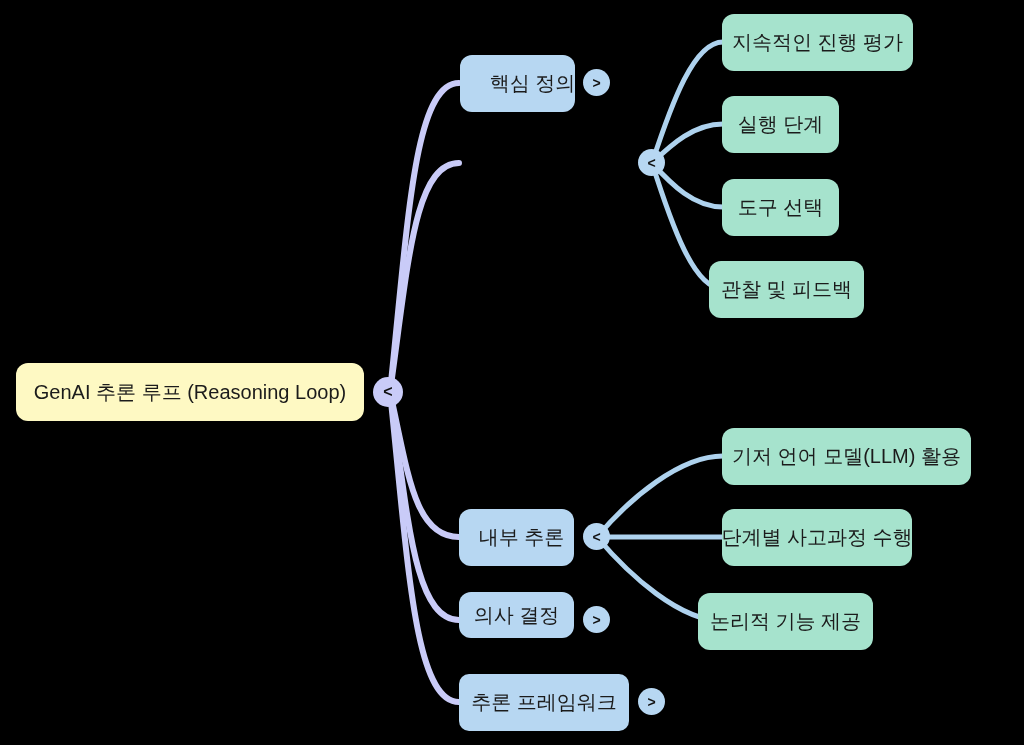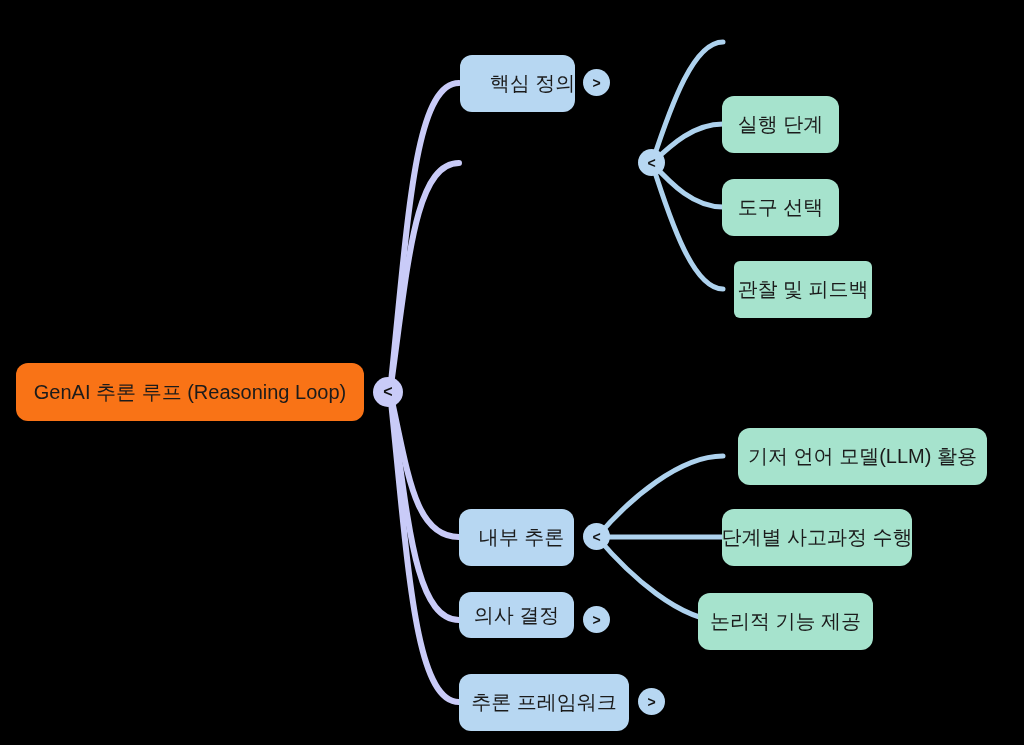--- a/index.html
+++ b/index.html
@@ -28,21 +28,21 @@
     align-items: center;
     justify-content: center;
     border-radius: 12px;
     color: #1b1b1b;
     font-size: 20px;
     font-weight: 500;
     white-space: nowrap;
     box-sizing: border-box;
     padding: 0 10px;
   }
-  .node-root { background: #f97316; }
+  .node-root { background: #fef9c3; }
   .node-branch { background: #b7d7f2; }
   .node-leaf { background: #a6e3cd; }
   .toggle {
     position: absolute;
     display: flex;
     align-items: center;
     justify-content: center;
     border-radius: 50%;
     color: #111111;
     font-weight: 700;
@@ -109,38 +109,41 @@
     <span class="lbl">&lt;</span>
   </div>
 
   <div class="node node-branch" style="left:459px; top:592px; width:115px; height:46px;">
     <span class="lbl">의사 결정</span>
   </div>
   <div class="toggle toggle-branch" style="left:583px; top:606px;">
     <span class="lbl">&gt;</span>
   </div>
 
-  <div class="node node-branch" style="left:459px; top:674px; width:170px; height:57px;">
+  <div class="node node-branch" style="left:459px; top:674px; width:170px; height:57px;border-radius:10px;">
     <span class="lbl">추론 프레임워크</span>
   </div>
   <div class="toggle toggle-branch" style="left:638px; top:688px;">
     <span class="lbl">&gt;</span>
   </div>
 
+  <div class="node node-leaf" style="left:722px; top:14px; width:191px; height:57px;">
+    <span class="lbl">지속적인 진행 평가</span>
+  </div>
   <div class="node node-leaf" style="left:722px; top:96px; width:117px; height:57px;">
     <span class="lbl">실행 단계</span>
   </div>
   <div class="node node-leaf" style="left:722px; top:179px; width:117px; height:57px;">
     <span class="lbl">도구 선택</span>
   </div>
-  <div class="node node-leaf" style="left:734px; top:261px; width:138px; height:57px;border-radius:6px;">
+  <div class="node node-leaf" style="left:709px; top:261px; width:155px; height:57px;">
     <span class="lbl">관찰 및 피드백</span>
   </div>
 
-  <div class="node node-leaf" style="left:722px; top:428px; width:249px; height:57px;margin-left:16px;">
+  <div class="node node-leaf" style="left:722px; top:428px; width:249px; height:57px;">
     <span class="lbl">기저 언어 모델(LLM) 활용</span>
   </div>
   <div class="node node-leaf" style="left:722px; top:509px; width:190px; height:57px;">
     <span class="lbl">단계별 사고과정 수행</span>
   </div>
   <div class="node node-leaf" style="left:698px; top:593px; width:175px; height:57px;">
     <span class="lbl">논리적 기능 제공</span>
   </div>
 
 </div>

